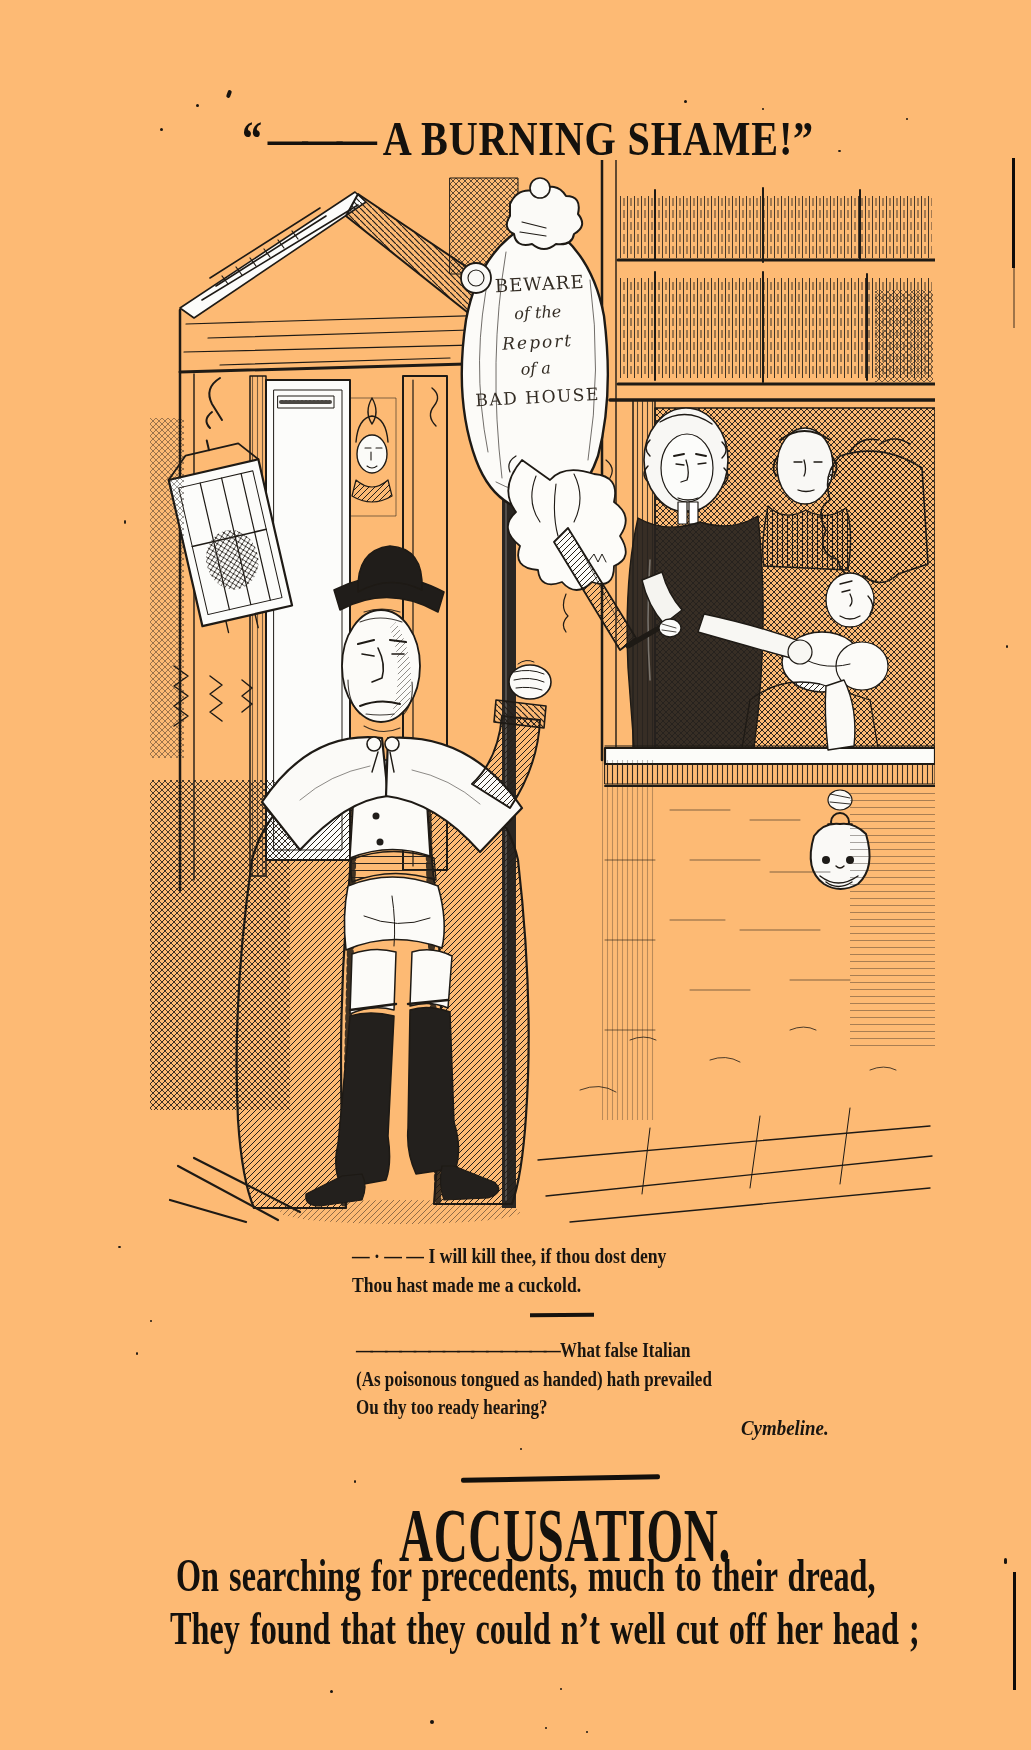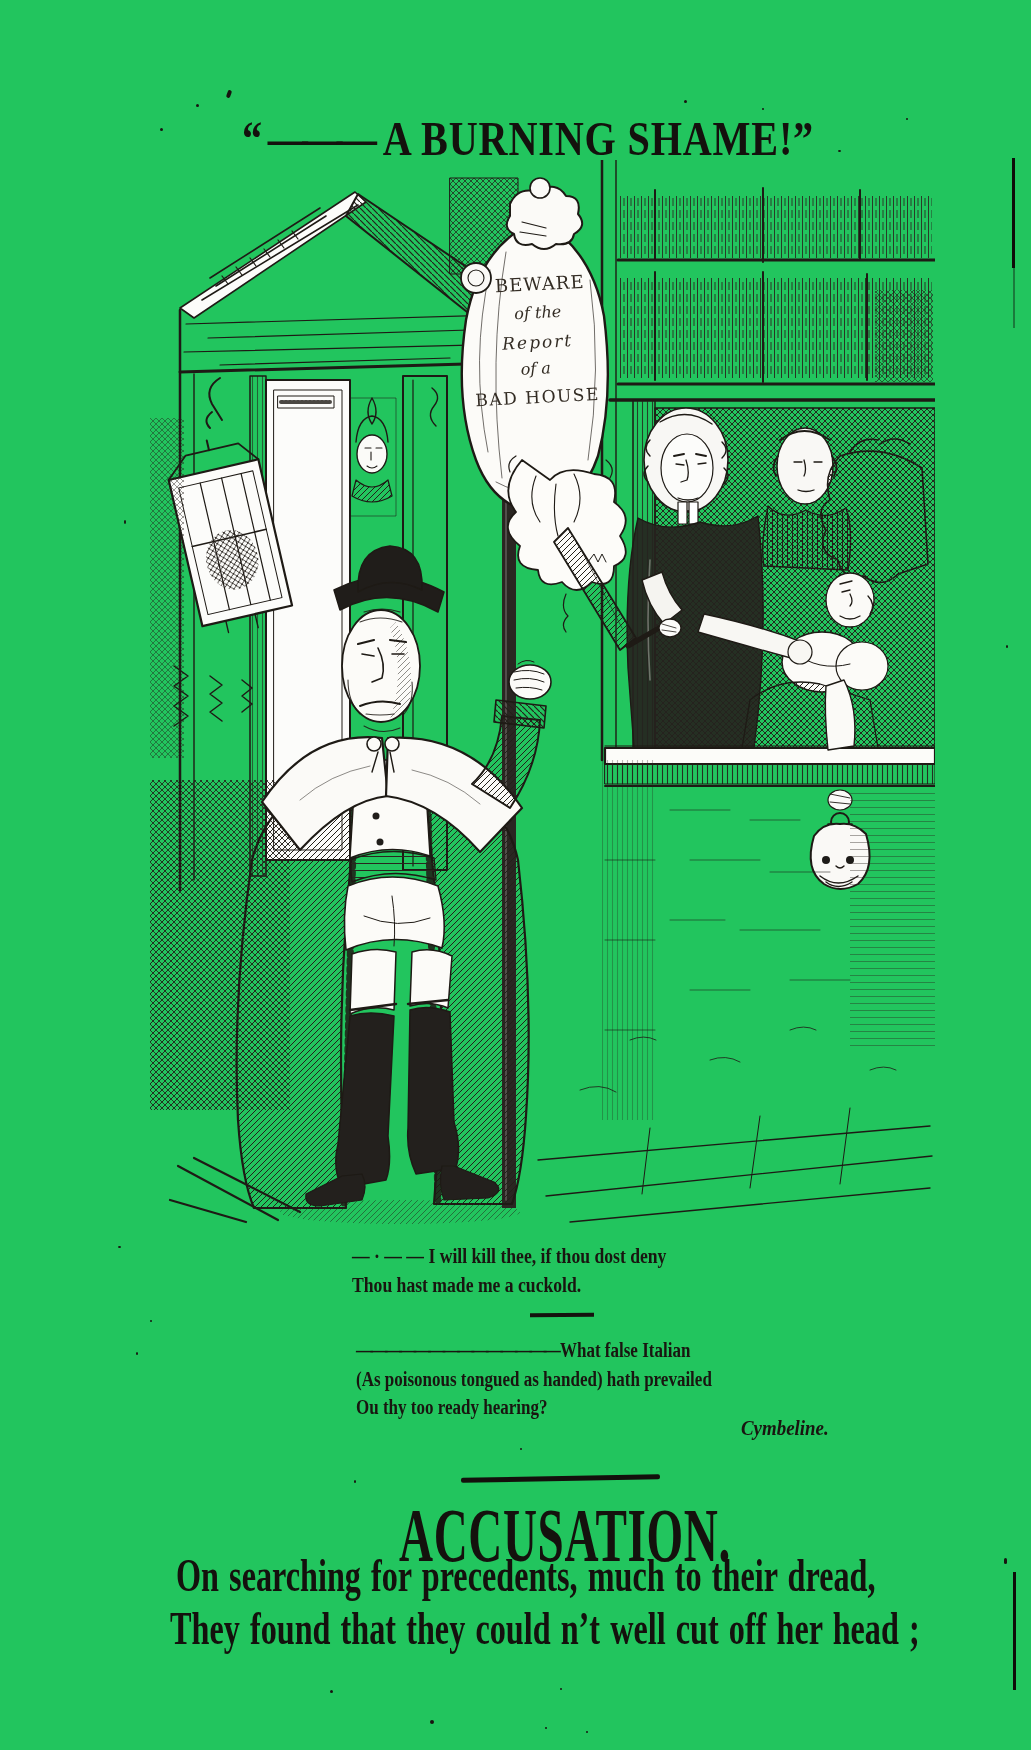--- a/index.html
+++ b/index.html
@@ -3,21 +3,21 @@
 <meta charset="utf-8">
 <style>
   html,body{margin:0;padding:0;}
   body{
     width:1031px;height:1750px;
     background:#e9e9e7;
     font-family:"Liberation Serif","DejaVu Serif",serif;
   }
   .page{
     position:relative;width:1031px;height:1750px;overflow:hidden;
-    background:#22c55e;color:#1a1713;
+    background:#fdba74;color:#1a1713;
   }
   .abs{position:absolute;white-space:nowrap;}
   .sx{transform-origin:0 0;}
 
   .title{
     left:242px;top:110px;font-size:49px;font-weight:bold;
     letter-spacing:1px;transform:scaleX(.82);color:#14110d;
   }
   .title .dash{letter-spacing:-7px;padding:0 14px 0 6px;}
 

